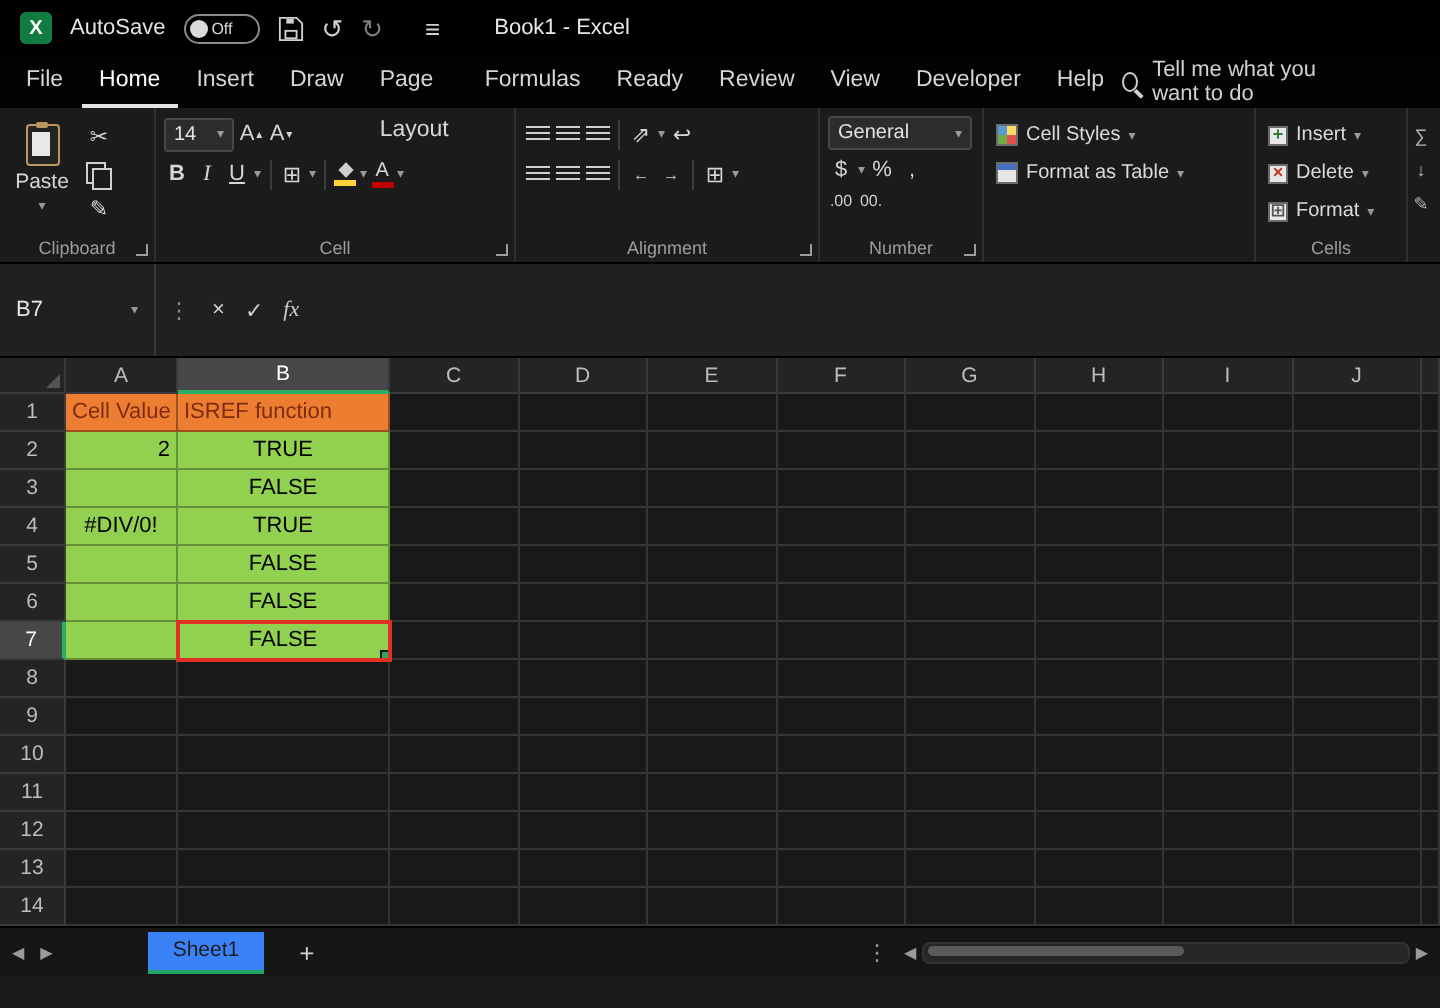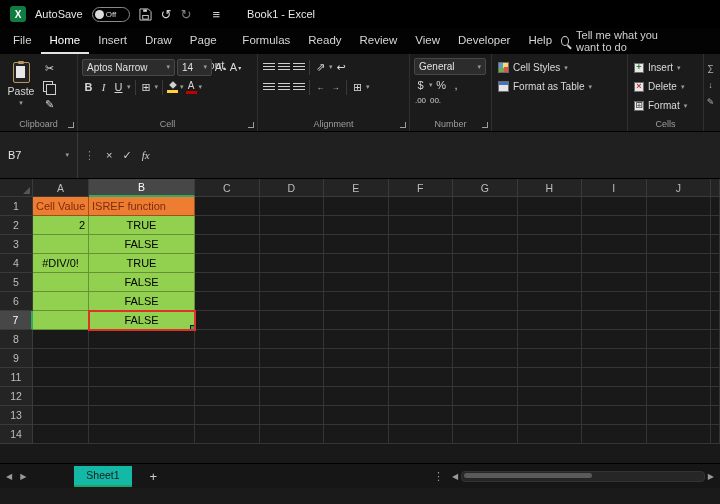--- a/index.html
+++ b/index.html
@@ -89,21 +89,21 @@
          display:flex;align-items:center;padding:0 3px;position:relative;flex:none;height:19px;overflow:hidden;white-space:nowrap;}
   .gcell.orange{background:#ED7D31;color:#7E2B10;border-right-color:rgba(0,0,0,.35);border-bottom-color:rgba(0,0,0,.35);}
   .gcell.green{background:#92D050;color:#000;border-right-color:rgba(0,0,0,.3);border-bottom-color:rgba(0,0,0,.3);}
   .gcell.center{justify-content:center;text-align:center;}
   .gcell.right{justify-content:flex-end;}
   .gcell.selcell{outline:2px solid #E03127;outline-offset:-1px;z-index:2;}
   .fill-handle{position:absolute;right:-1px;bottom:-1px;width:5px;height:5px;background:#2EA862;border:1px solid #111;box-sizing:border-box;z-index:3;}
   
   .sheetbar{height:24px;background:#161616;border-top:1px solid #000;display:flex;align-items:center;padding:0 6px;gap:8px;}
   .nav{color:#9a9a9a;font-size:8px;}
-  .sheet-tab{background:#14b8a6;color:#1c1c1c;font-size:10.5px;height:21px;display:flex;align-items:center;padding:0 12px;
+  .sheet-tab{background:#3b82f6;color:#1c1c1c;font-size:10.5px;height:21px;display:flex;align-items:center;padding:0 12px;
              margin-left:40px;border-bottom:2px solid #21A366;box-sizing:border-box;}
   .addsheet{color:#cfcfcf;font-size:13px;margin-left:10px;}
   .sb-spacer{flex:1;}
   .sb-more{color:#9a9a9a;font-size:11px;}
   .hscroll{display:flex;align-items:center;gap:3px;width:262px;}
   .hs-track{flex:1;height:9px;background:#262626;border:1px solid #333;border-radius:4px;position:relative;}
   .hs-thumb{position:absolute;left:2px;top:1px;height:5px;width:128px;background:#5a5a5a;border-radius:3px;}
   
   .statusbar{height:17px;background:#050505;border-top:1px solid #2c2c2c;display:flex;align-items:center;gap:7px;
              padding:0 8px;color:#cfcfcf;font-size:9.5px;box-sizing:border-box;}
@@ -169,24 +169,20 @@
           <span class="ric">✎</span>
         </div>
       </div>
       <div class="rg-label">Clipboard</div>
       <span class="launcher"></span>
     </div>
 
     <div class="rgroup" style="width:180px">
       <div class="rg-body">
         <div class="rrow">
-          <div class="combo" style="width:93px">
-            <span>Aptos Narrow</span>
-            <span class="chev">▾</span>
-          </div>
           <div class="combo" style="width:35px">
             <span>14</span>
             <span class="chev">▾</span>
           </div>
           <span class="ric">A<span class="sup">▴</span></span>
           <span class="ric">A<span class="sup">▾</span></span>
         </div>
         <div class="rrow">
           <span class="ric b">B</span>
           <span class="ric i">I</span>
@@ -464,20 +460,34 @@
           <div class="gcell" style="width: 64.5px;"></div>
           <div class="gcell" style="width: 64.5px;"></div>
           <div class="gcell" style="width: 64.5px;"></div>
           <div class="gcell" style="width: 64.5px;"></div>
           <div class="gcell" style="width: 64.5px;"></div>
           <div class="gcell" style="width: 64.5px;"></div>
           <div class="gcell" style="width: 64.5px;"></div>
           <div class="gcell" style="width: 9px;"></div>
         </div>
         <div class="grow">
+          <div class="ghdr rowhdr" style="width: 33px;">10</div>
+          <div class="gcell" style="width: 56px;"></div>
+          <div class="gcell" style="width: 106px;"></div>
+          <div class="gcell" style="width: 64.5px;"></div>
+          <div class="gcell" style="width: 64.5px;"></div>
+          <div class="gcell" style="width: 64.5px;"></div>
+          <div class="gcell" style="width: 64.5px;"></div>
+          <div class="gcell" style="width: 64.5px;"></div>
+          <div class="gcell" style="width: 64.5px;"></div>
+          <div class="gcell" style="width: 64.5px;"></div>
+          <div class="gcell" style="width: 64.5px;"></div>
+          <div class="gcell" style="width: 9px;"></div>
+        </div>
+        <div class="grow">
           <div class="ghdr rowhdr" style="width: 33px;">11</div>
           <div class="gcell" style="width: 56px;"></div>
           <div class="gcell" style="width: 106px;"></div>
           <div class="gcell" style="width: 64.5px;"></div>
           <div class="gcell" style="width: 64.5px;"></div>
           <div class="gcell" style="width: 64.5px;"></div>
           <div class="gcell" style="width: 64.5px;"></div>
           <div class="gcell" style="width: 64.5px;"></div>
           <div class="gcell" style="width: 64.5px;"></div>
           <div class="gcell" style="width: 64.5px;"></div>

